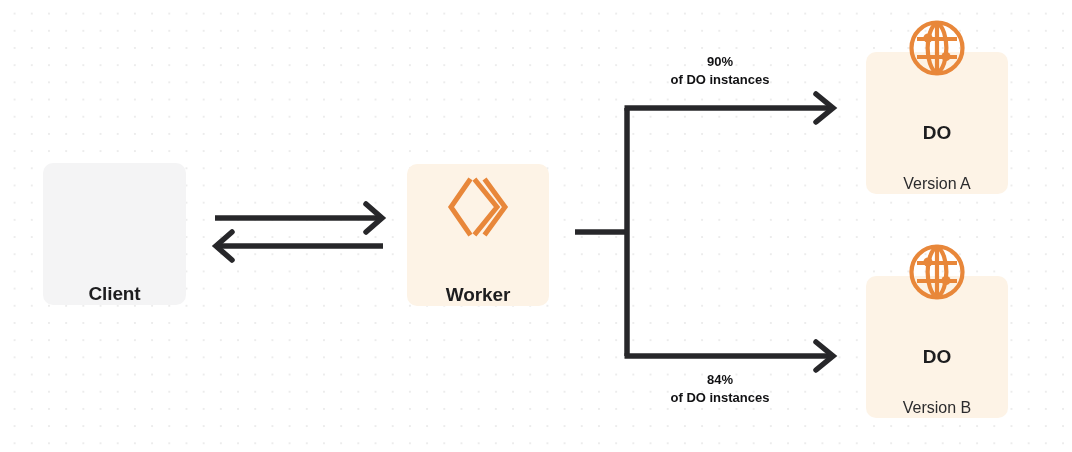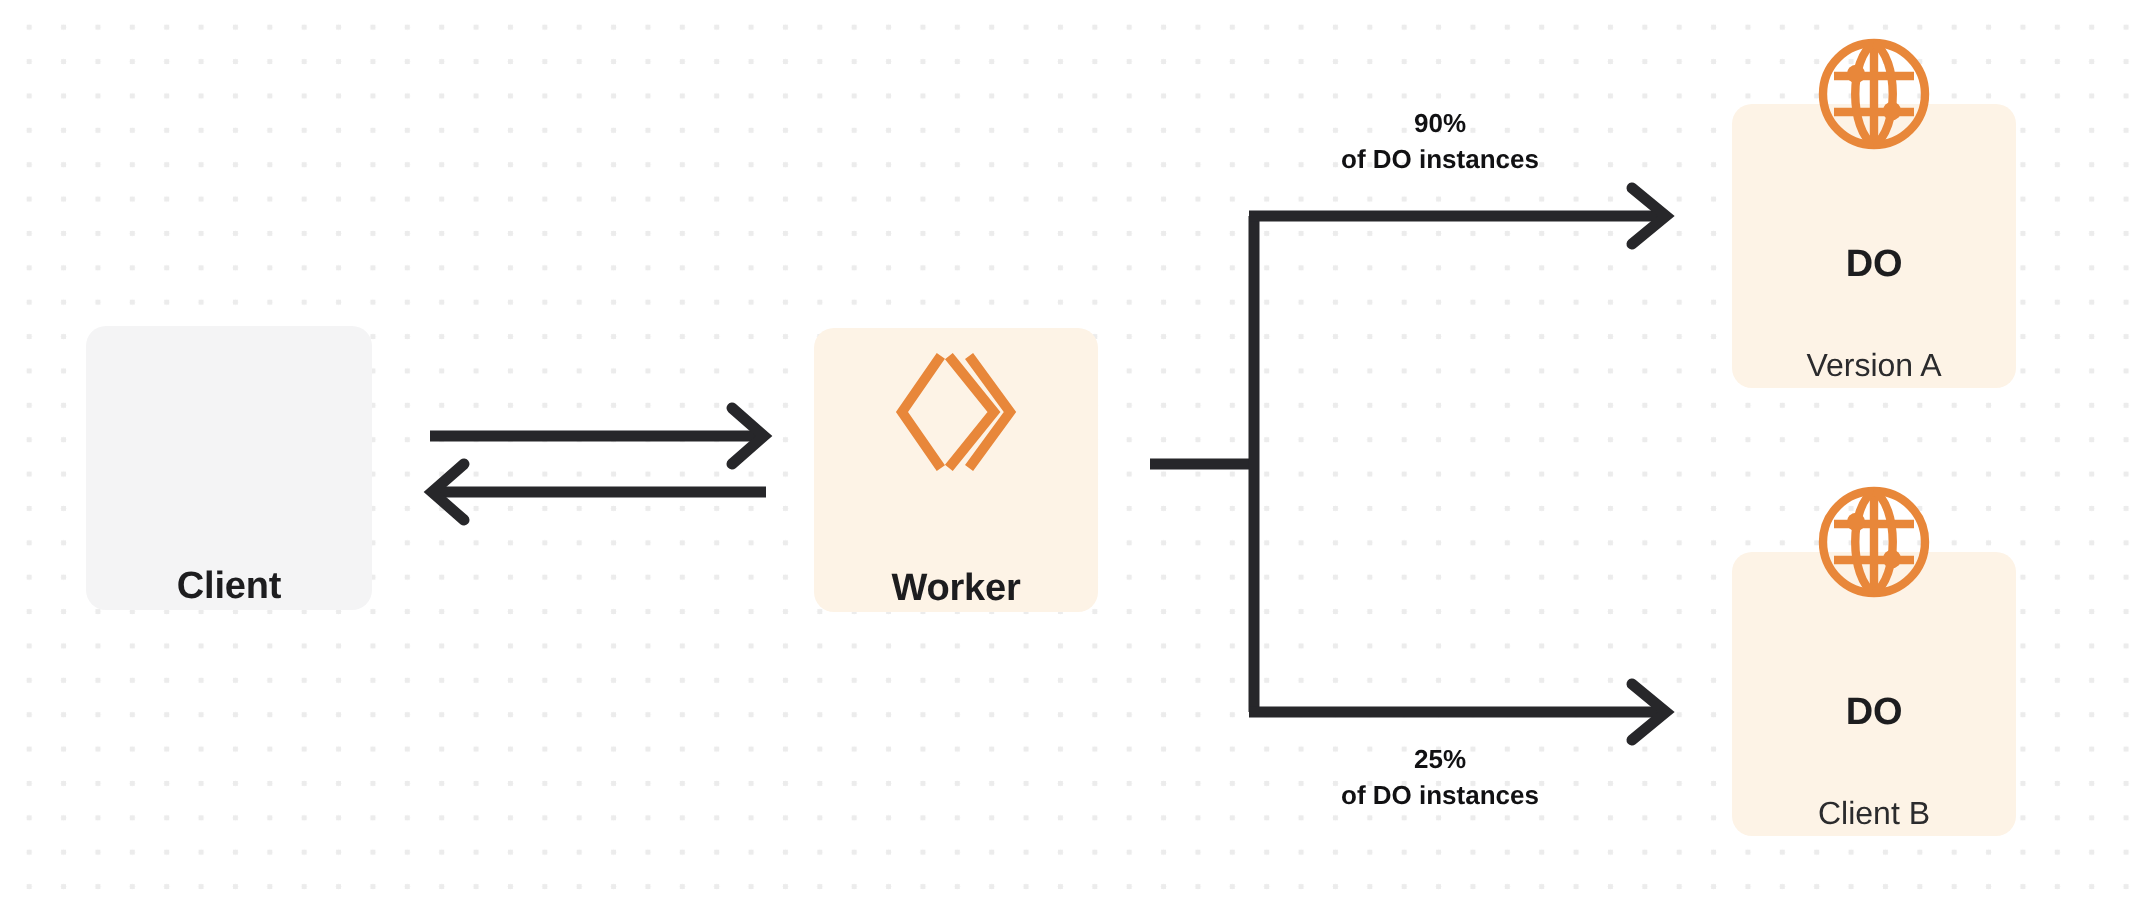--- a/index.html
+++ b/index.html
@@ -179,26 +179,26 @@
           <line x1="9" y1="20" x2="49" y2="20"></line>
           <line x1="9" y1="38" x2="49" y2="38"></line>
           <path d="M29,3.5 C16.5,11 16.5,47 29,54.5"></path>
           <path d="M29,3.5 C41.5,11 41.5,47 29,54.5"></path>
         </g>
         <circle cx="20" cy="19" r="4.6" fill="#e8873a"></circle>
         <circle cx="38" cy="37.5" r="4.6" fill="#e8873a"></circle>
       </svg>
     </span>
     <span class="node-title">DO</span>
-    <span class="node-subtitle">Client B</span>
+    <span class="node-subtitle">Version B</span>
   </div>
 
   <div class="edge-label edge-label-top">
     <div>90%</div>
     <div>of DO instances</div>
   </div>
 
   <div class="edge-label edge-label-bottom">
-    <div>25%</div>
+    <div>84%</div>
     <div>of DO instances</div>
   </div>
 
 </div>
 
 </body></html>

